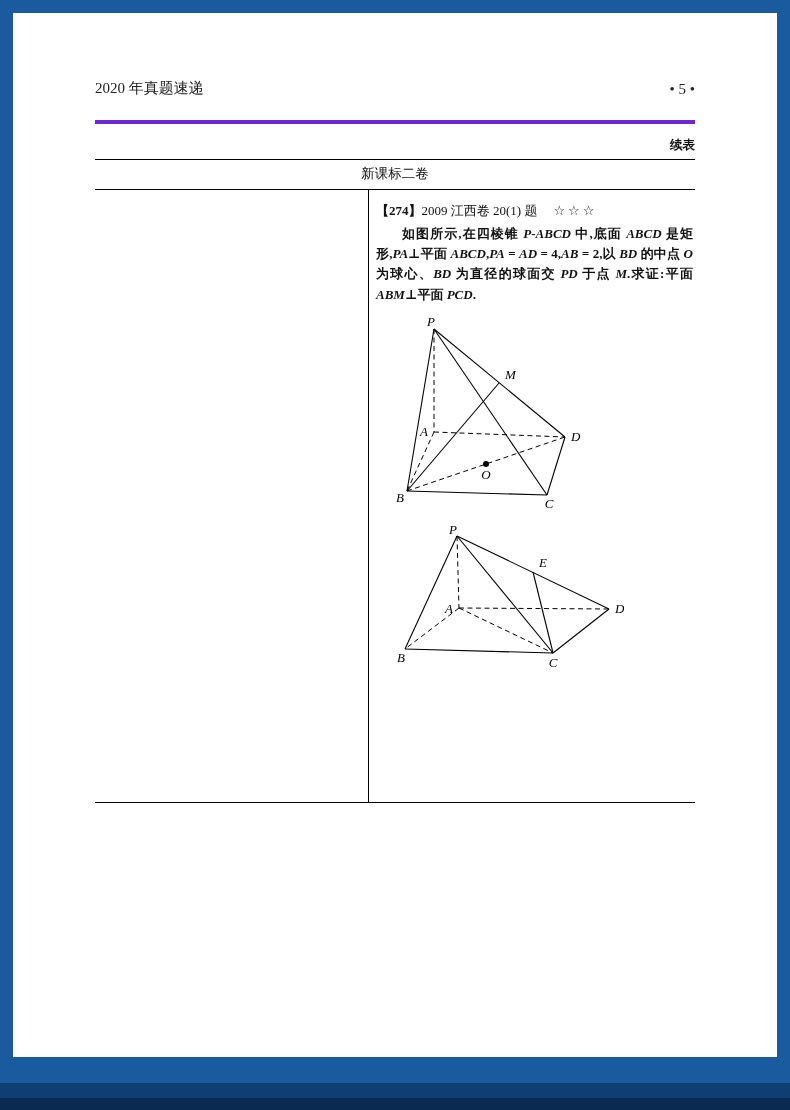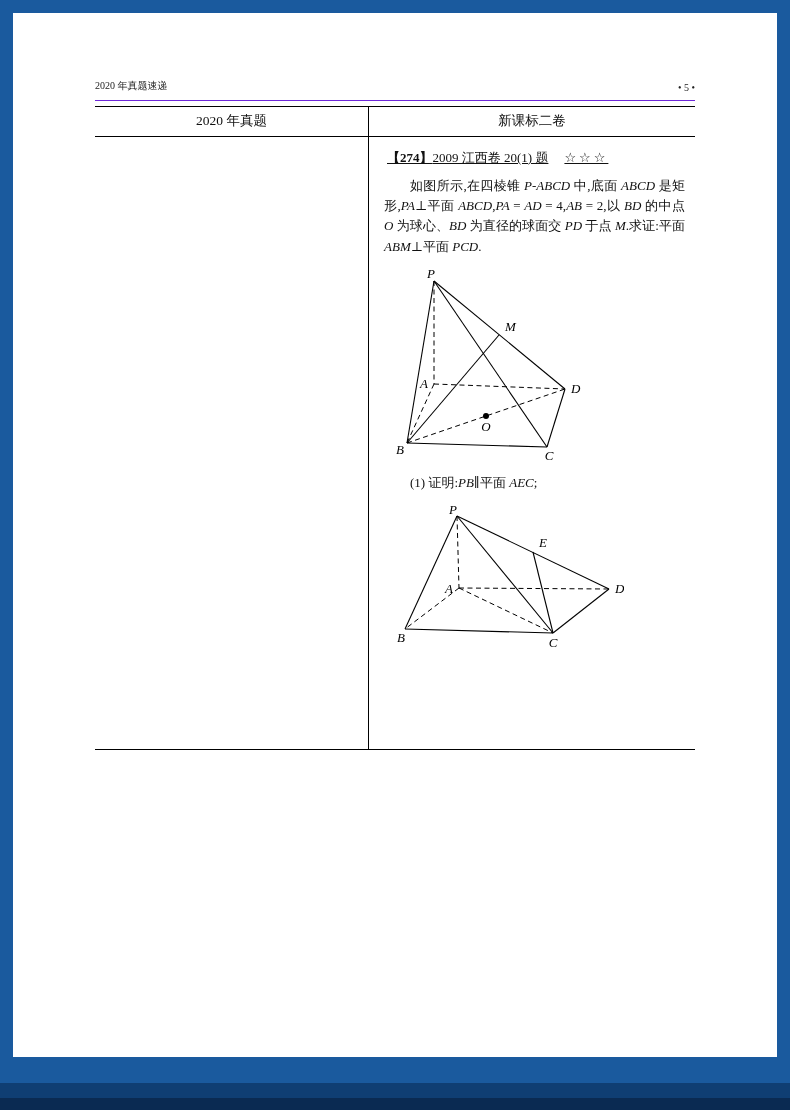--- a/index.html
+++ b/index.html
@@ -11,43 +11,43 @@
   }
   .frame-strip-mid{position:absolute;left:0;right:0;bottom:12px;height:15px;background:#0f3e73;}
   .frame-strip-dark{position:absolute;left:0;right:0;bottom:0;height:12px;background:#0a2a52;}
   .page{
     position:absolute;left:13px;right:13px;top:13px;bottom:53px;
     background:#ffffff;
   }
   .content{padding:66px 82px 0 82px;}
   .header-row{
     display:flex;justify-content:space-between;align-items:flex-end;
-    font-size:10px;color:#222;
-    border-bottom:1px solid #6d28d9;
-    padding-bottom:7px;
+    font-size:15px;color:#222;
+    border-bottom:4px solid #6d28d9;
+    padding-bottom:22px;
   }
   .continued{
     margin-top:13px;text-align:right;
     font-weight:bold;font-size:12.5px;
   }
   .qtable{margin-top:5px;border-top:1.5px solid #000;}
   .t-row{display:flex;}
   .t-head{border-bottom:1px solid #000;}
   .t-body{border-bottom:1px solid #000;}
   .t-col1{width:274px;border-right:1px solid #000;box-sizing:border-box;}
   .t-col2{flex:1;box-sizing:border-box;}
   .t-head .t-col1,.t-head .t-col2{
     text-align:center;font-size:13.5px;padding:5px 0 6px;
   }
   .t-body .t-col1{min-height:612px;}
   .t-body .t-col2{padding:9px 2px 12px 7px;font-size:13px;line-height:1.55;}
-  .prob-title{margin:2px 11px 3px;text-decoration:underline;}
+  .prob-title{margin:2px 0 3px;}
   .prob-tag{font-weight:bold;}
   .prob-stars{margin-left:16px;letter-spacing:3px;}
-  .prob-par{margin:8px;text-indent:2em;text-align:justify;}
+  .prob-par{margin:0;text-indent:2em;text-align:justify;font-weight:bold;}
   .figure{display:block;}
   .fig-274{margin:12px 0 8px 11px;}
   .fig-311{margin:13px 0 0 16px;}
   svg .edge{stroke:#000;stroke-width:1.1;fill:none;}
   svg .hidden-edge{stroke:#000;stroke-width:1;fill:none;stroke-dasharray:5 3.5;}
   svg text{font-family:"Liberation Serif","DejaVu Serif",serif;font-style:italic;font-size:13px;fill:#000;}
   i{font-style:italic;}
 </style>
 </head>
 <body>
@@ -56,24 +56,24 @@
 <div class="frame-strip-dark"></div>
 
 <div class="page">
   <div class="content">
 
     <div class="header-row">
       <span>2020 年真题速递</span>
       <span>• 5 •</span>
     </div>
 
+    <div class="continued">续表</div>
 
     <div class="qtable">
       <div class="t-row t-head">
-        <div class="t-col1">2020 年真题</div>
         <div class="t-col2">新课标二卷</div>
       </div>
       <div class="t-row t-body">
         <div class="t-col1"></div>
         <div class="t-col2">
 
           <div>
             <p class="prob-title">
               <span class="prob-tag">【274】</span><span>2009 江西卷 20(1) 题</span><span class="prob-stars">☆☆☆</span>
             </p>
@@ -99,21 +99,20 @@
               <text x="118" y="62" text-anchor="start">M</text>
               <text x="41" y="119" text-anchor="end">A</text>
               <text x="184" y="124" text-anchor="start">D</text>
               <text x="13" y="185" text-anchor="middle">B</text>
               <text x="162" y="191" text-anchor="middle">C</text>
               <text x="99" y="162" text-anchor="middle">O</text>
             </svg>
           </div>
 
           <div>
-            <p class="prob-par">(1) 证明:<i>PB</i>∥平面 <i>AEC</i>;</p>
 
             <svg class="figure fig-311" width="232" height="146" viewBox="0 0 232 146">
               <g>
                 <line class="hidden-edge" x1="65" y1="10" x2="67" y2="82"></line>
                 <line class="hidden-edge" x1="67" y1="82" x2="13" y2="123"></line>
                 <line class="hidden-edge" x1="67" y1="82" x2="217" y2="83"></line>
                 <line class="hidden-edge" x1="67" y1="82" x2="161" y2="127"></line>
               </g>
               <g>
                 <line class="edge" x1="65" y1="10" x2="13" y2="123"></line>

